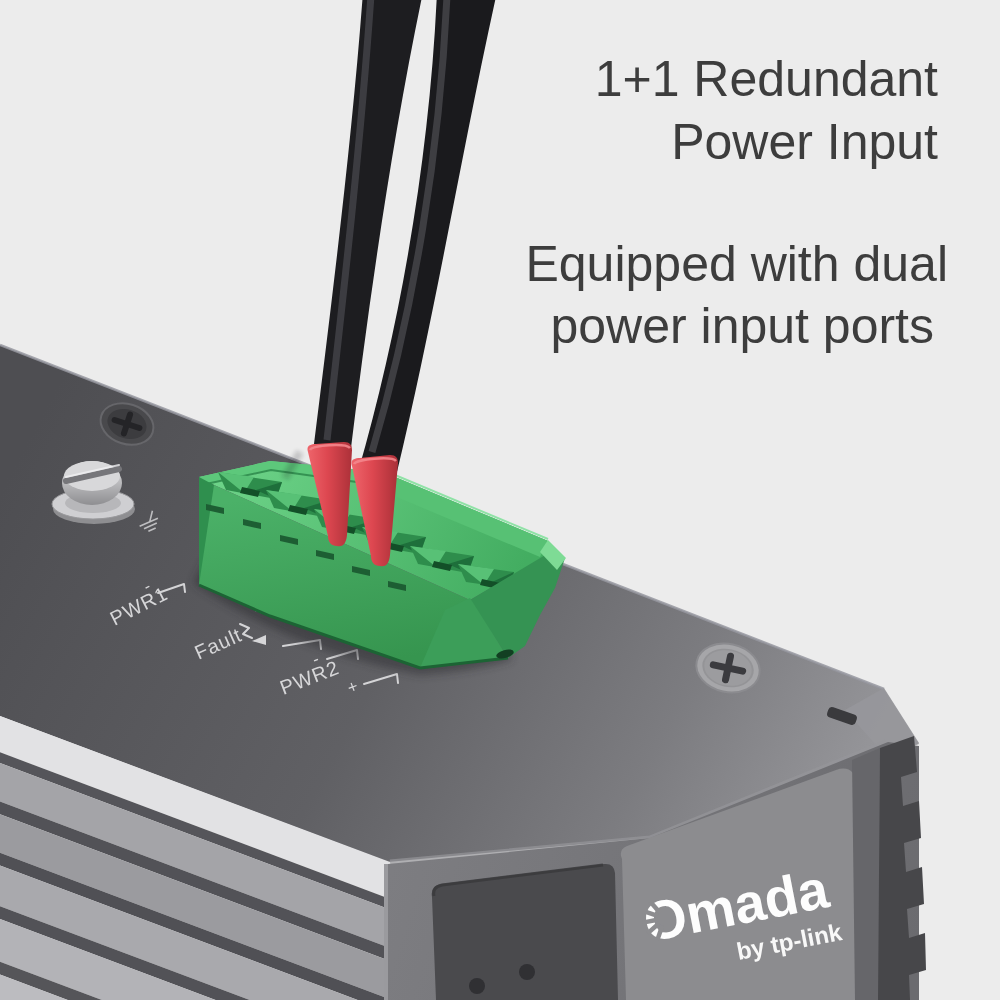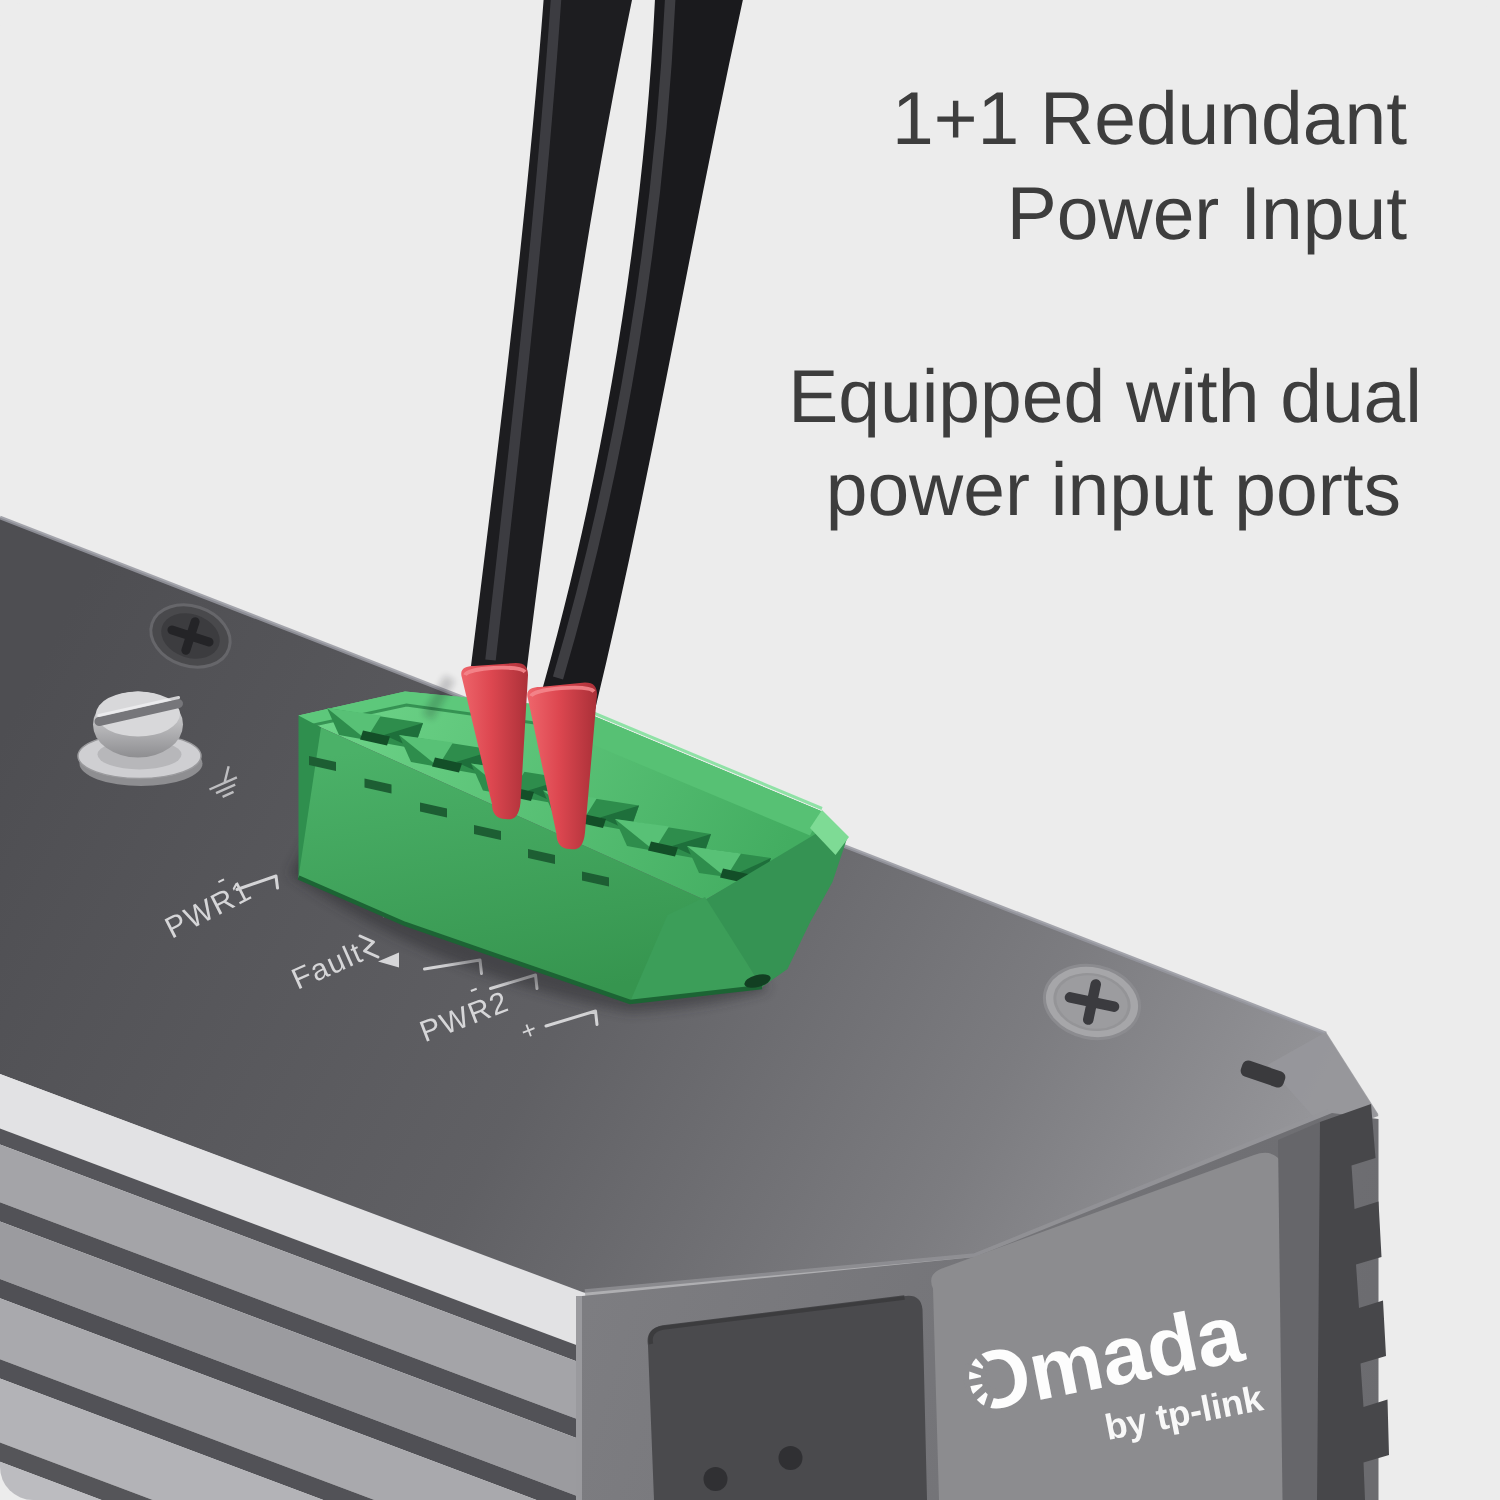--- a/index.html
+++ b/index.html
@@ -1,17 +1,17 @@
 <!DOCTYPE html>
 <html><head>
 <meta charset="utf-8">
 <style>
   html,body{margin:0;padding:0;background:#ececec;}
   .stage{position:relative;width:1000px;height:1000px;overflow:hidden;
-         font-family:"Liberation Sans", sans-serif;border-radius:22px;}
+         font-family:"Liberation Sans", sans-serif;}
   svg{display:block}
   text{font-family:"Liberation Sans", sans-serif;}
   .headline{font-size:50px;fill:#3d3d3d;}
   .toplabel{fill:#d6d6d8;letter-spacing:1px;}
 </style>
 </head>
 <body>
 
 <div class="stage">
 <svg width="1000" height="1000" viewBox="0 0 1000 1000">

